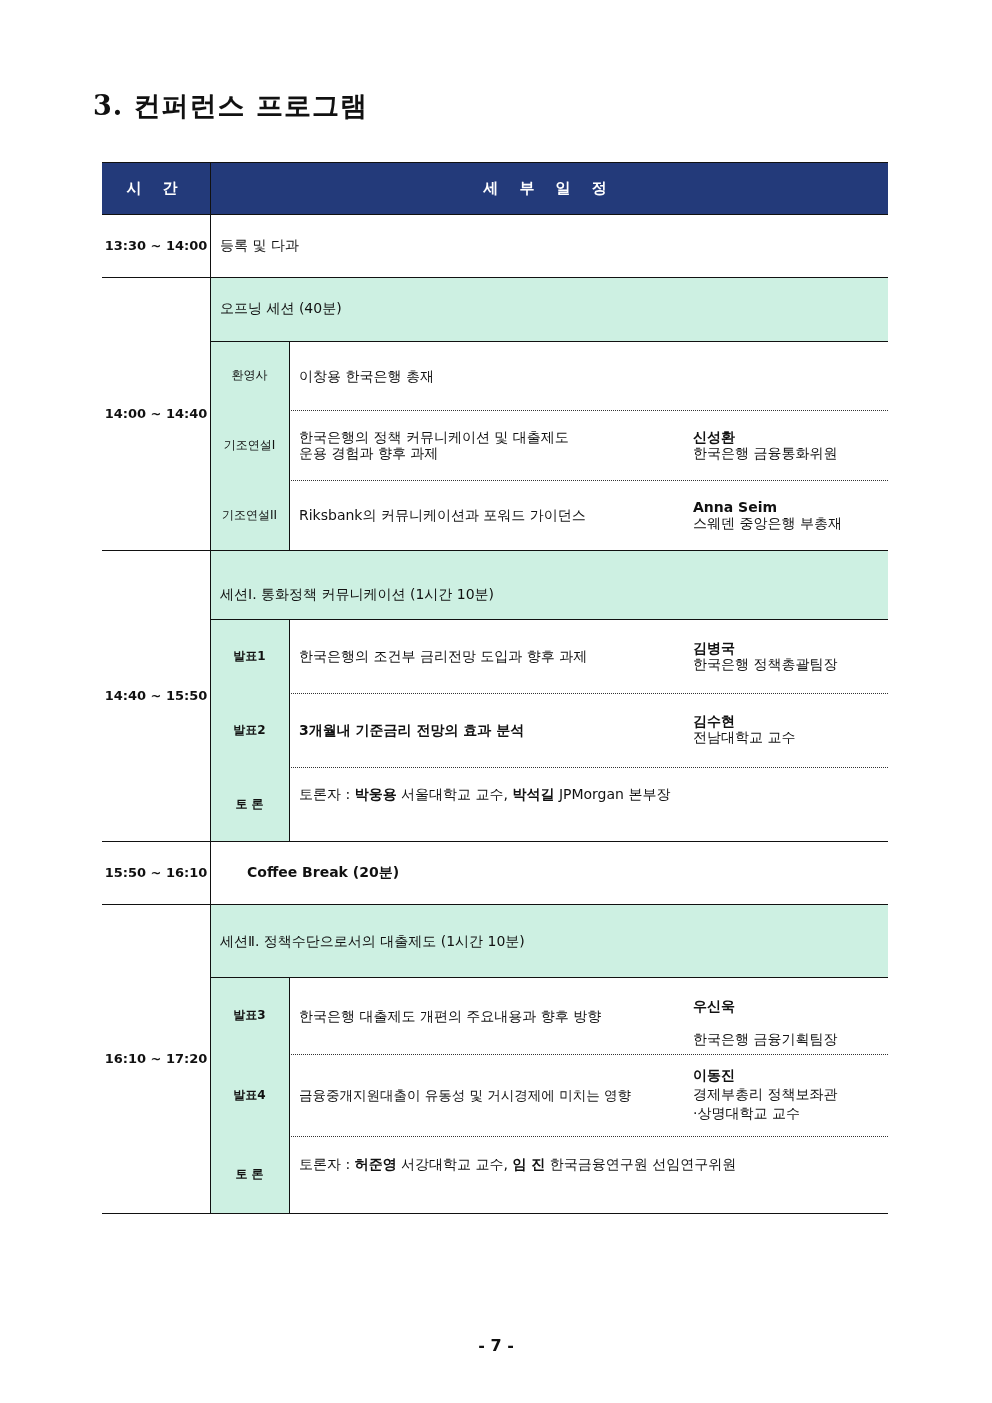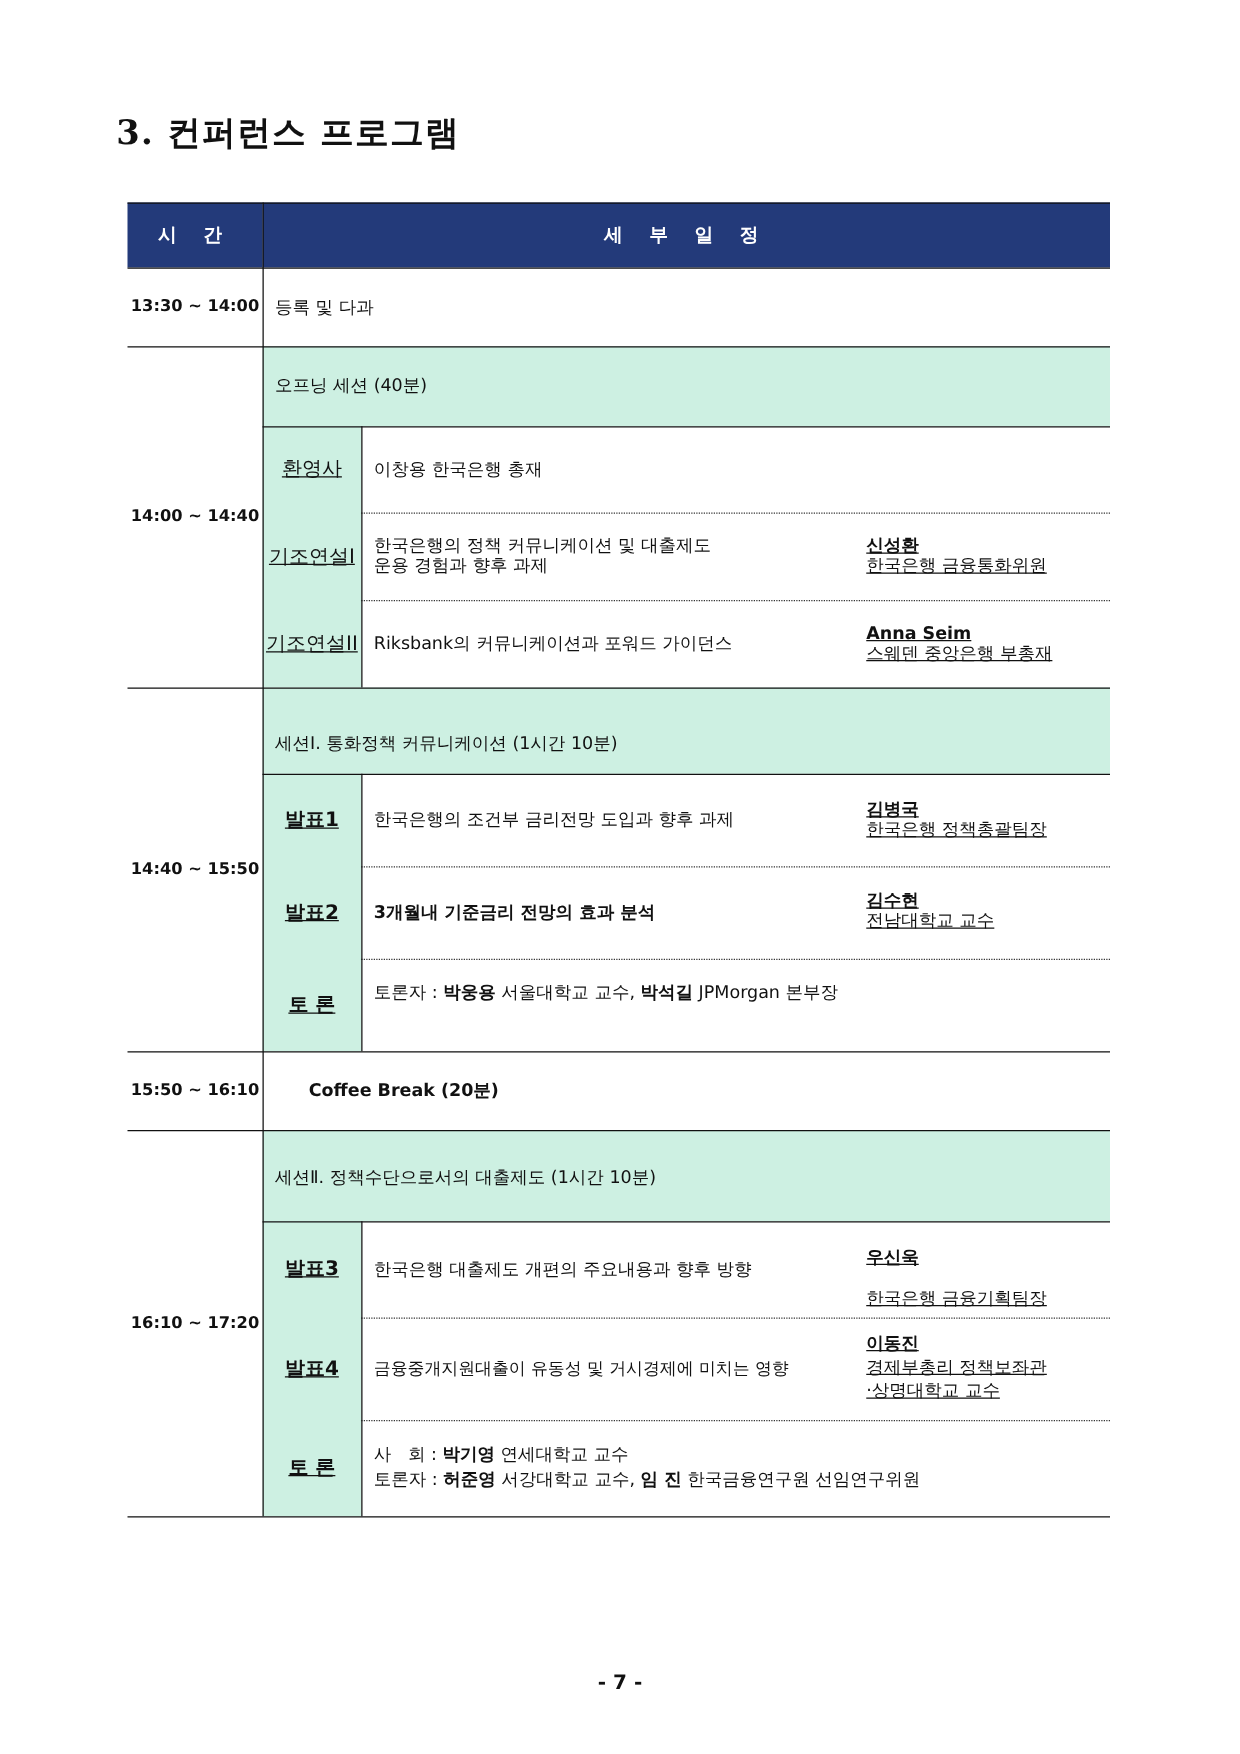--- a/index.html
+++ b/index.html
@@ -6,23 +6,23 @@
   body { width:992px; height:1403px; position:relative; font-family:"DejaVu Sans", sans-serif; color:#111; overflow:hidden; }
   .title { position:absolute; left:93px; top:88px; font-family:"DejaVu Serif", serif; font-size:27px; font-weight:bold; letter-spacing:1px; }
   .abs { position:absolute; box-sizing:border-box; }
   .hdr { background:#233a7a; color:#fff; font-weight:bold; font-size:15px; display:flex; align-items:center; justify-content:center; letter-spacing:8px; }
   .hline { position:absolute; height:0; border-top:1.5px solid #111; }
   .dline { position:absolute; height:0; border-top:1px dotted #333; }
   .vline { position:absolute; width:0; border-left:1.5px solid #111; }
   .mint { background:#cdf0e2; }
   .time { font-size:13px; font-weight:bold; display:flex; align-items:center; justify-content:center; }
   .cell { font-size:14px; display:flex; align-items:center; padding-left:10px; }
-  .label { font-size:16px; display:flex; align-items:center; justify-content:center;text-decoration:underline; }
+  .label { font-size:12px; display:flex; align-items:center; justify-content:center; }
   .content { font-size:14px; display:flex; align-items:center; padding-left:10px; line-height:16px; }
-  .spk { position:absolute; left:693px; font-size:14px; line-height:16px;text-decoration:underline; }
+  .spk { position:absolute; left:693px; font-size:14px; line-height:16px; }
   .spk b { font-weight:bold; }
   .page { position:absolute; left:0; width:992px; top:1336px; text-align:center; font-size:16px; font-weight:bold; }
   b { font-weight:bold; }
 </style>
 </head>
 <body>
 
 <div class="title">3. 컨퍼런스 프로그램</div>
 
 <div>
@@ -92,21 +92,20 @@
   </div>
   <div class="abs label" style="left:210px;top:1054px;width:79px;height:82px;font-weight:bold;">발표4</div>
   <div class="abs content" style="left:289px;top:1054px;width:404px;height:82px;font-size:13.5px;">금융중개지원대출이 유동성 및 거시경제에 미치는 영향</div>
   <div class="spk" style="top:1066px;line-height:19px;">
     <div><b>이동진</b></div>
     <div>경제부총리 정책보좌관</div>
     <div>·상명대학교 교수</div>
   </div>
   <div class="abs label" style="left:210px;top:1136px;width:79px;height:77px;font-weight:bold;">토 론</div>
   <div class="abs" style="left:299px;top:1154px;font-size:14px;line-height:20px;">
-    <div><span style="white-space:pre">사   회 : </span><b>박기영</b><span style="white-space:pre"> 연세대학교 교수</span></div>
     <div><span style="white-space:pre">토론자 : </span><b>허준영</b><span style="white-space:pre"> 서강대학교 교수, </span><b>임 진</b><span style="white-space:pre"> 한국금융연구원 선임연구위원</span></div>
   </div>
 
   <div class="hline" style="left:102px;top:162px;width:786px;"></div>
   <div class="hline" style="left:102px;top:214px;width:786px;"></div>
   <div class="hline" style="left:102px;top:277px;width:786px;"></div>
   <div class="hline" style="left:210px;top:341px;width:678px;"></div>
   <div class="dline" style="left:289px;top:410px;width:599px;"></div>
   <div class="dline" style="left:289px;top:480px;width:599px;"></div>
   <div class="hline" style="left:102px;top:550px;width:786px;"></div>

